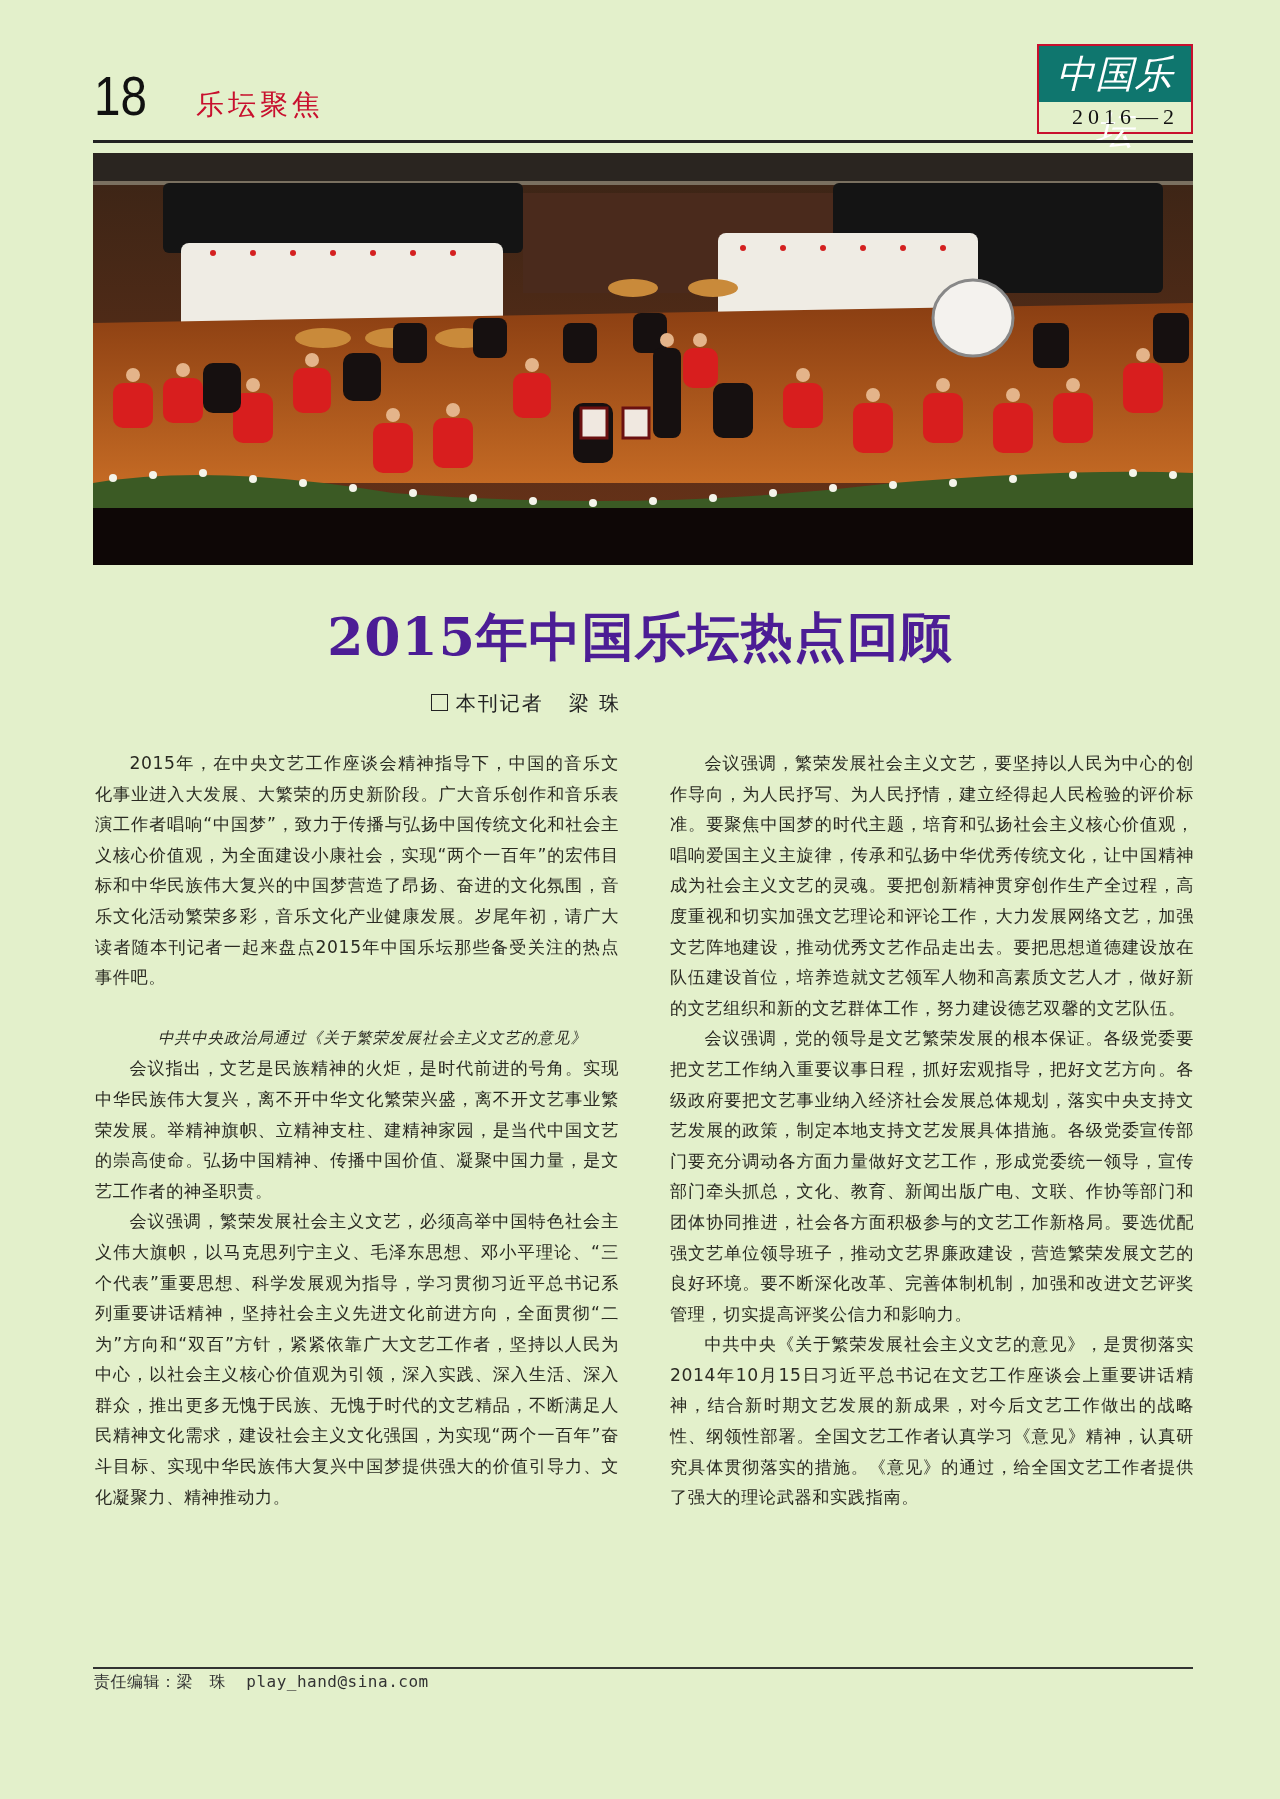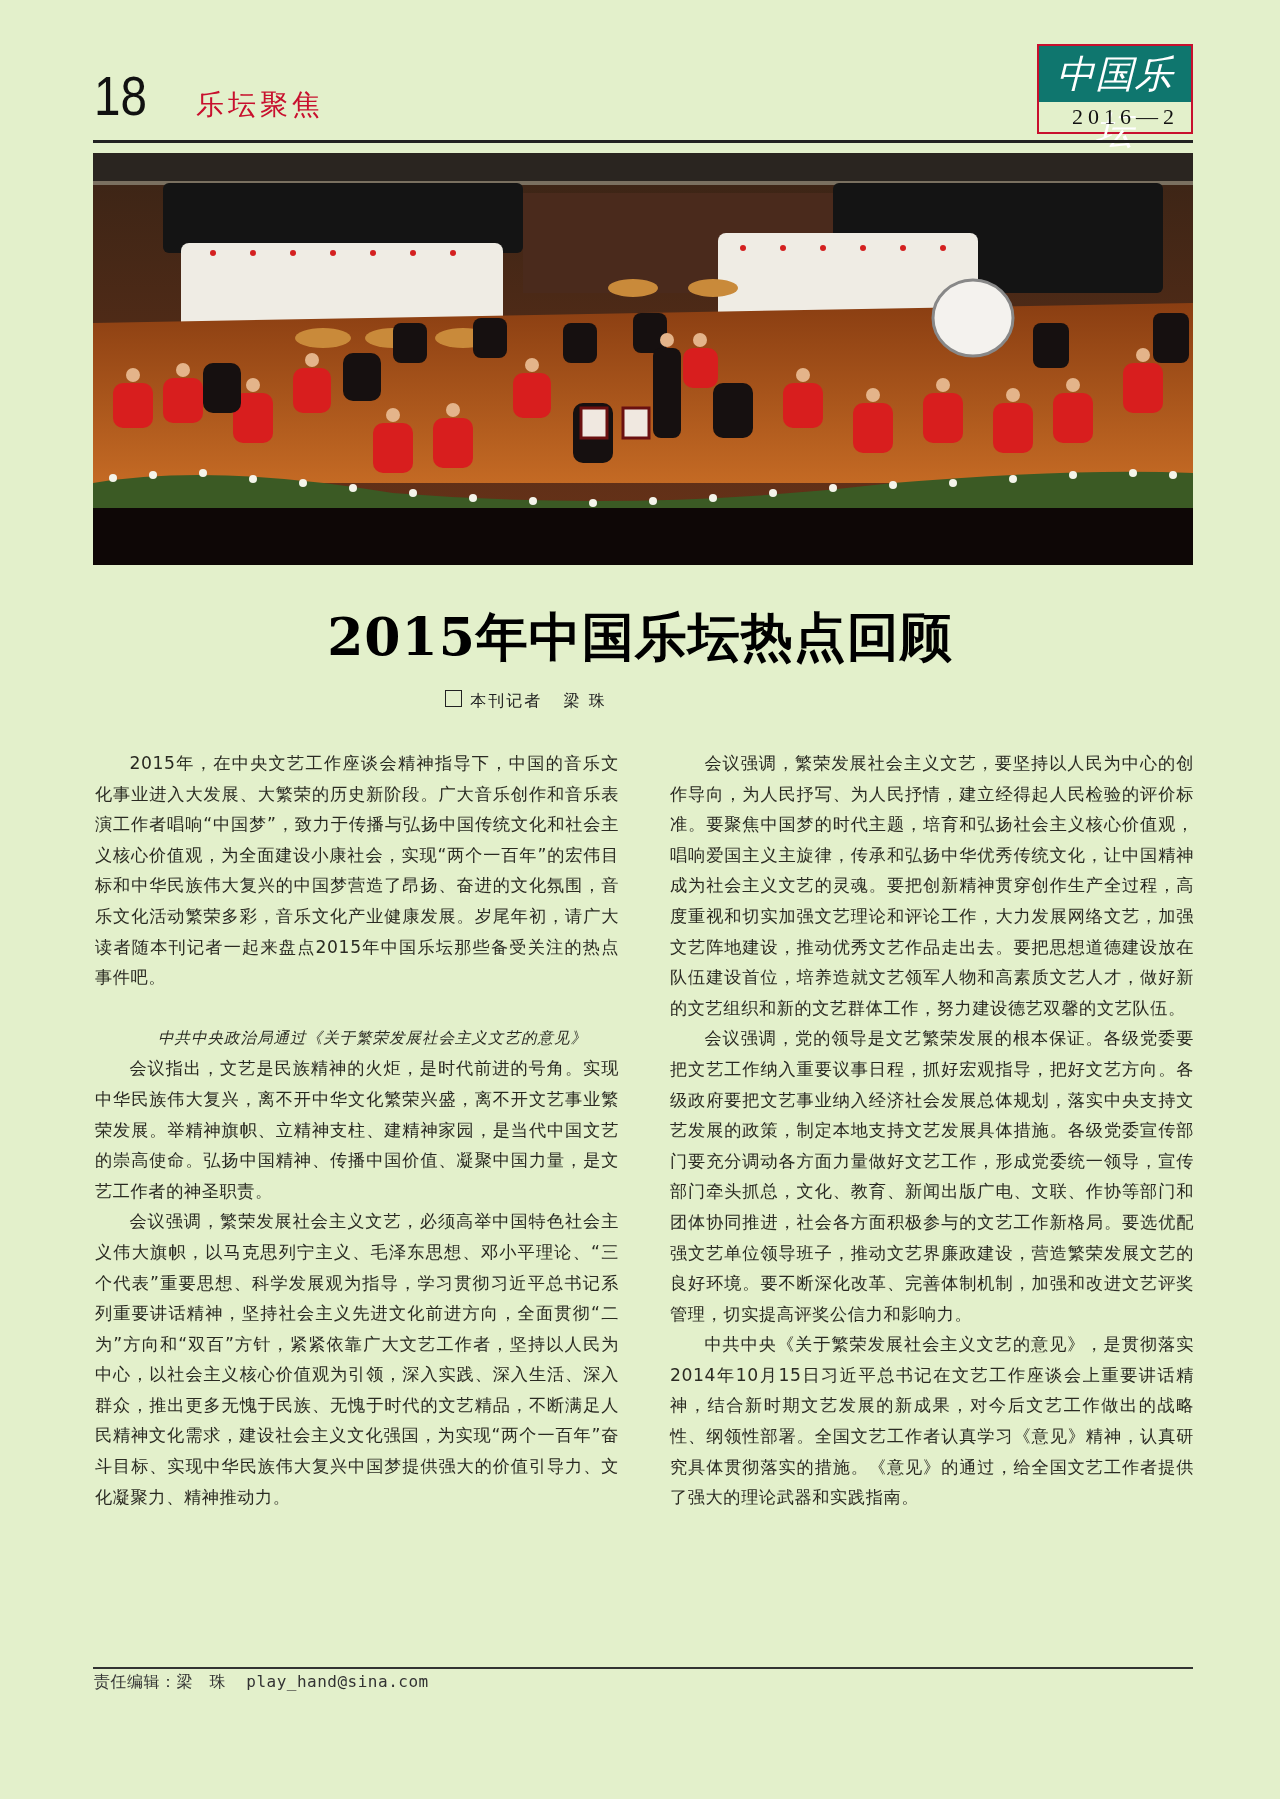--- a/index.html
+++ b/index.html
@@ -34,26 +34,26 @@
   .top-rule {
     position:absolute; left:93px; top:140px; width:1100px; height:3px; background:#222;
   }
   .photo {
     position:absolute; left:93px; top:153px; width:1100px; height:412px; overflow:hidden;
     background:#2a130c;
   }
   .photo svg { display:block; }
   .title {
     position:absolute; left:0; width:1280px; top:603px; text-align:center;
-    font-family:"DejaVu Serif",serif; font-weight:bold; font-size:52px; color:#000000;
+    font-family:"DejaVu Serif",serif; font-weight:bold; font-size:52px; color:#4c1d95;
     letter-spacing:1px;
   }
   .byline {
     position:absolute; left:0; width:1052px; top:690px; text-align:center;
-    font-family:"DejaVu Sans",sans-serif; font-size:16px; color:#222; letter-spacing:2px;
+    font-family:"DejaVu Sans",sans-serif; font-size:20px; color:#222; letter-spacing:2px;
   }
   .byline .box {
     display:inline-block; width:15px; height:15px; border:1.5px solid #222;
     vertical-align:-1px; margin-right:8px;
   }
   .col {
     position:absolute; top:748px; width:524px;
     font-size:17.2px; line-height:30.6px; text-align:justify; letter-spacing:0.6px;
   }
   .col.left { left:95px; }

